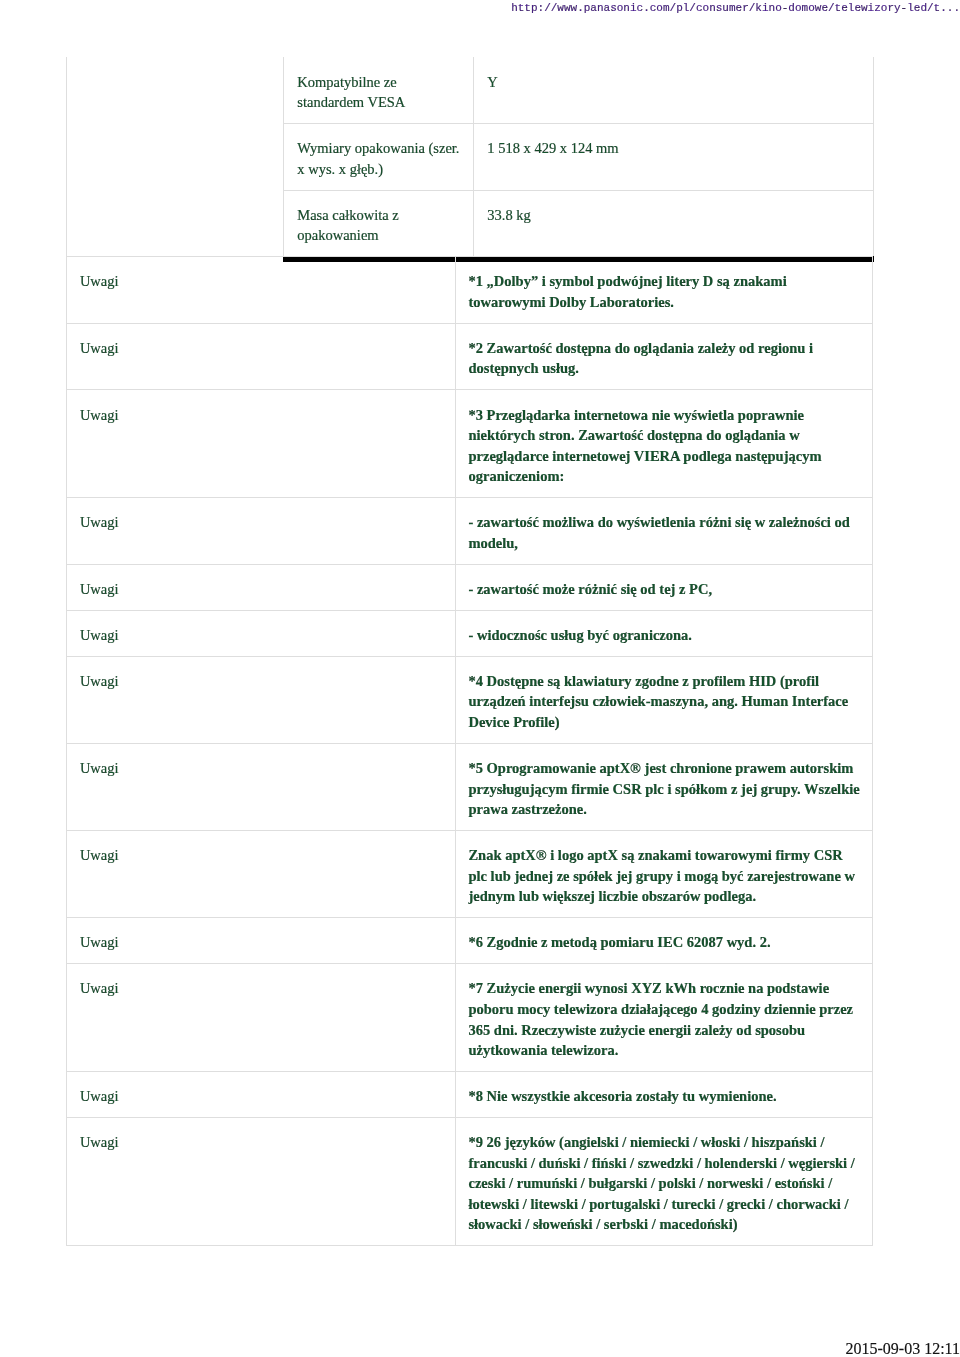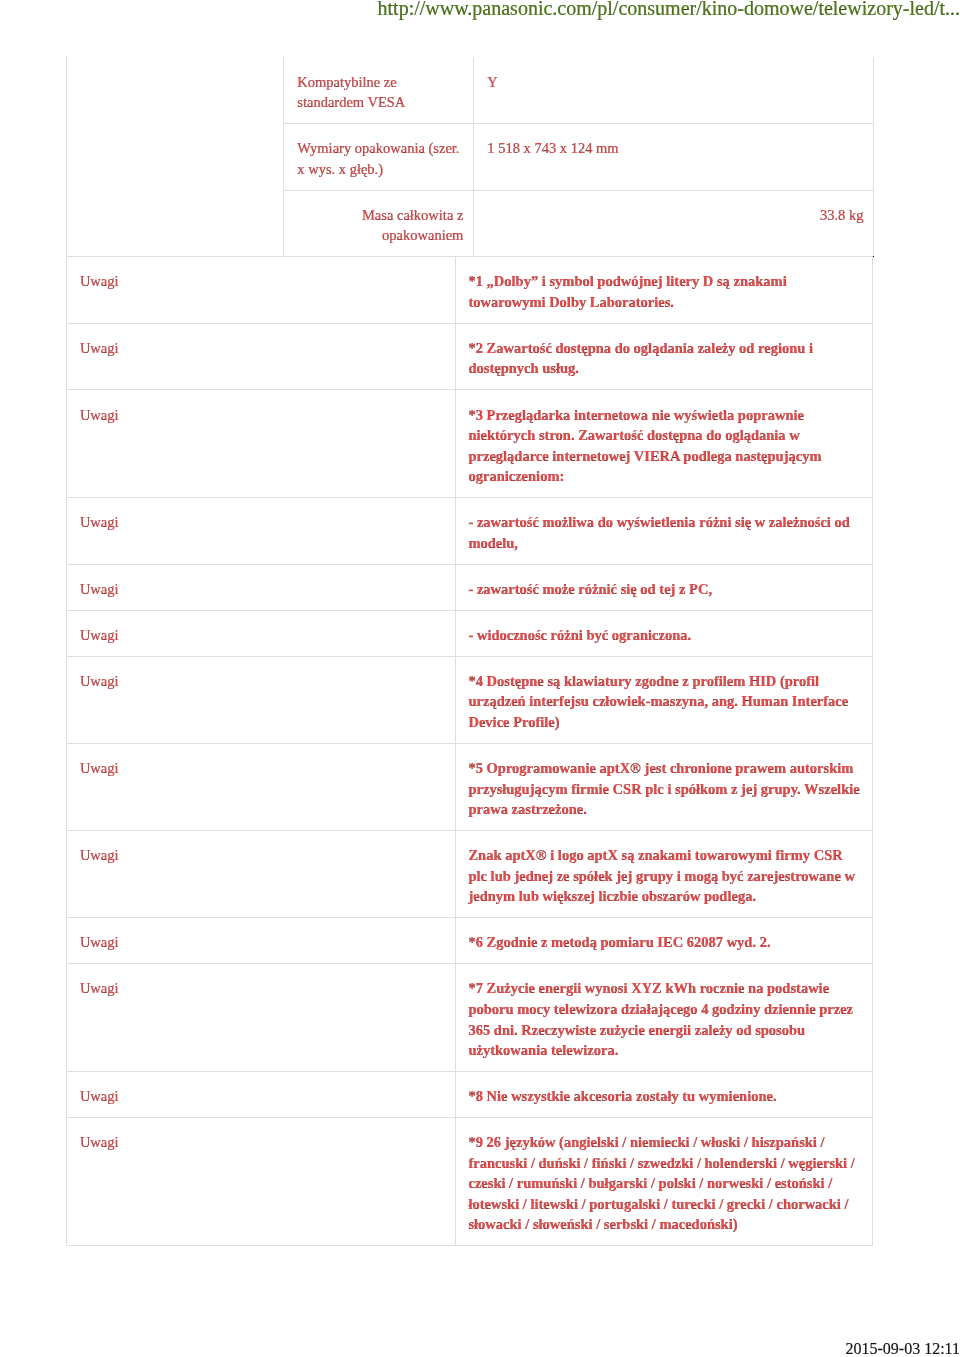--- a/index.html
+++ b/index.html
@@ -14,47 +14,48 @@
     
     will-change:transform;
     -webkit-font-smoothing:antialiased;
   }
 
   
   .url-header{
     position:absolute; top:-1px; left:0; width:960px;
     -webkit-text-stroke:0.16px #121212;
     text-align:right;
-    font-size:20px; line-height:19px;
-    color:#4d7c0f;
+    font-size:11px; line-height:19px;
+    color:#4c1d95;
     white-space:nowrap;
+    font-family:Liberation Mono, monospace;
   }
 
   
   .tbl{
     position:absolute; left:66px;
     border-collapse:collapse; table-layout:fixed;
     border-spacing:0;
   }
   .tbl td{
     box-sizing:border-box;
     -webkit-text-stroke:0.16px #121212;
     vertical-align:top;
     font-size:14.5px;
     line-height:20.53px;
     padding:14.3px 10px 10.25px 12.9px;
     border:1px solid #dedede;
-    color:#ef4444;
+    color:#14532d;
     word-wrap:break-word;
   }
 
   
   .spec-table{ top:57.4px; width:807.4px; }
   .spec-table td{ border-top:none; }
-  .spec-table tr:last-child td{ border-bottom:1px solid #000000;text-align:right; }
+  .spec-table tr:last-child td{ border-bottom:6px solid #000000; }
   .spec-table .c-group{
     width:217.4px;
     border-top:none; border-bottom:none; border-right:1px solid #dedede;
     padding:0;
   }
   .spec-table .c-label{ width:190px; }
   .spec-table .c-value{ width:400px; }
 
   
   .notes-table{ top:256px; width:807.4px; }
@@ -84,21 +85,21 @@
 
   <table class="tbl spec-table">
     <tbody>
       <tr>
         <td class="c-group" rowspan="3"></td>
         <td class="c-label">Kompatybilne ze standardem VESA</td>
         <td class="c-value">Y</td>
       </tr>
       <tr>
         <td class="c-label">Wymiary opakowania (szer. x wys. x głęb.)</td>
-        <td class="c-value">1 518 x 743 x 124 mm</td>
+        <td class="c-value">1 518 x 429 x 124 mm</td>
       </tr>
       <tr>
         <td class="c-label">Masa całkowita z opakowaniem</td>
         <td class="c-value">33.8 kg</td>
       </tr>
     </tbody>
   </table>
 
   <table class="tbl notes-table">
     <tbody>
@@ -117,21 +118,21 @@
       <tr>
         <td class="c-note-label">Uwagi</td>
         <td class="c-note-text">- zawartość możliwa do wyświetlenia różni się w zależności od modelu,</td>
       </tr>
       <tr>
         <td class="c-note-label">Uwagi</td>
         <td class="c-note-text">- zawartość może różnić się od tej z PC,</td>
       </tr>
       <tr>
         <td class="c-note-label">Uwagi</td>
-        <td class="c-note-text">- widocznośc różni być ograniczona.</td>
+        <td class="c-note-text">- widocznośc usług być ograniczona.</td>
       </tr>
       <tr>
         <td class="c-note-label">Uwagi</td>
         <td class="c-note-text">*4 Dostępne są klawiatury zgodne z profilem HID (profil urządzeń interfejsu człowiek-maszyna, ang. Human Interface Device Profile)</td>
       </tr>
       <tr>
         <td class="c-note-label">Uwagi</td>
         <td class="c-note-text">*5 Oprogramowanie aptX® jest chronione prawem autorskim przysługującym firmie CSR plc i spółkom z jej grupy. Wszelkie prawa zastrzeżone.</td>
       </tr>
       <tr>

